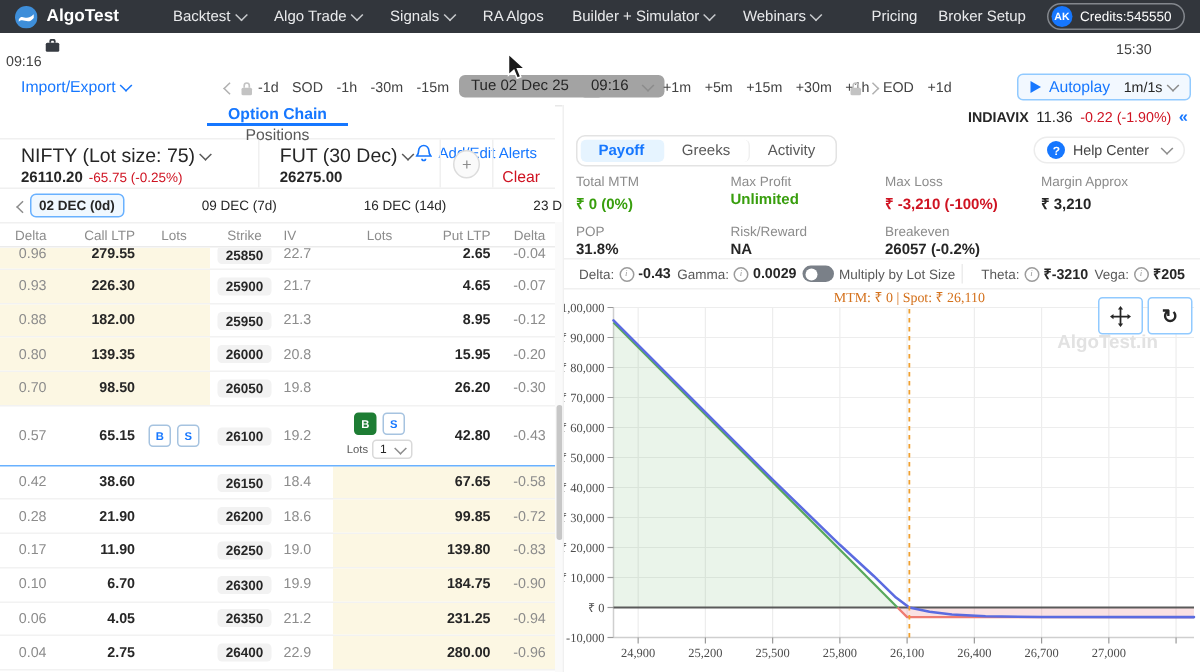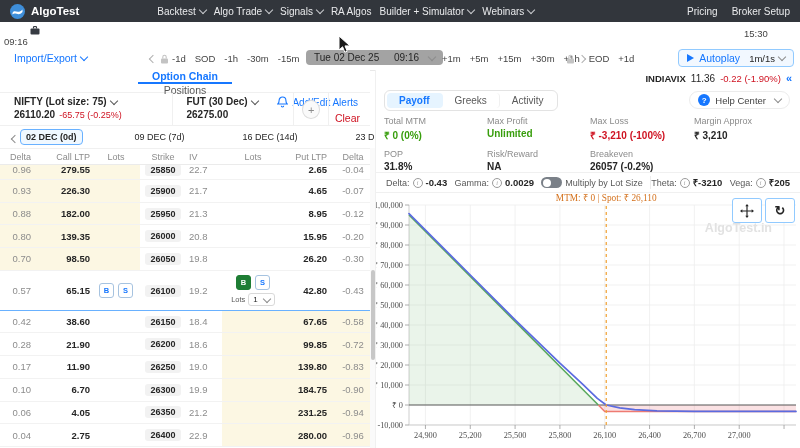--- a/index.html
+++ b/index.html
@@ -5,21 +5,21 @@
   html,body{margin:0;padding:0;}
   body{width:800px;height:448px;overflow:hidden;position:relative;background:#fff;
        font-family:"Liberation Sans",sans-serif;color:#262626;-webkit-font-smoothing:antialiased;}
   .abs{position:absolute;}
   .chev{display:inline-block;width:5px;height:5px;border-right:1.4px solid currentColor;border-bottom:1.4px solid currentColor;transform:rotate(45deg);margin:0 0 2px 4px;}
   .chev-l{transform:rotate(135deg);} .chev-r{transform:rotate(-45deg);}
 
   
   .topnav{position:absolute;left:0;top:0;width:800px;height:22px;background:#32363c;display:flex;align-items:center;padding:0 10px;box-sizing:border-box;}
   .brand{display:flex;align-items:center;gap:6px;color:#fff;font-size:11.5px;font-weight:bold;}
-  .nav-menu{display:flex;align-items:center;gap:8px;margin-left:78px;}
+  .nav-menu{display:flex;align-items:center;gap:19px;margin-left:36px;}
   .nav-item{color:#e9eaec;font-size:10px;cursor:pointer;white-space:nowrap;display:flex;align-items:center;}
   .nav-item .chev{border-color:#c9cbce;}
   .nav-right{margin-left:auto;display:flex;align-items:center;gap:14px;color:#e9eaec;font-size:10px;}
   .credits-pill{display:flex;align-items:center;gap:5px;border:1px solid #83878d;border-radius:10px;padding:1px 8px 1px 2px;}
   .avatar{width:14px;height:14px;border-radius:50%;background:#1677ff;color:#fff;font-size:7px;font-weight:bold;display:flex;align-items:center;justify-content:center;}
   .credits-txt{font-size:9px;color:#fff;}
 
   
   .tl-label{font-size:9.5px;color:#434343;}
   .tl-track{position:absolute;left:28px;top:38.5px;width:748px;height:3px;background:#e3e4e6;border-radius:2px;}
@@ -37,21 +37,21 @@
   .speed{font-size:9.5px;color:#262626;display:flex;align-items:center;}
 
   
   .left-panel{position:absolute;left:0;top:70px;width:370px;height:378px;background:#fff;}
   .oc-tabs{position:absolute;left:0;top:0;width:100%;height:23px;border-bottom:1px solid #f0f0f0;display:flex;align-items:center;box-sizing:border-box;flex-direction:column;}
   .oc-tab{font-size:10.5px;color:#595959;padding:0 14px;height:100%;display:flex;align-items:center;cursor:pointer;}
   .oc-tab.active{color:#1677ff;font-weight:bold;border-bottom:2px solid #1677ff;box-sizing:border-box;}
   .alerts{margin-left:auto;display:flex;align-items:center;gap:4px;color:#1677ff;font-size:10px;padding-right:12px;cursor:pointer;}
   .instr{position:absolute;left:0;top:23px;width:100%;height:33px;border-bottom:1px solid #f0f0f0;display:flex;box-sizing:border-box;}
   .instr-cell{padding:3px 0 0 14px;box-sizing:border-box;}
-  .instr-name{font-size:10px;color:#262626;display:flex;align-items:center;font-weight:bold;}
+  .instr-name{font-size:13px;color:#262626;display:flex;align-items:center;}
   .instr-ltp{font-size:10px;font-weight:bold;margin-top:2px;}
   .neg{color:#cf1322;font-weight:normal;font-size:9px;margin-left:4px;}
   .vdiv{width:1px;background:#f0f0f0;height:100%;}
   .plus-btn{width:17px;height:17px;border-radius:50%;border:1px solid #dcdcdc;background:#fafafa;color:#8c8c8c;font-size:11px;display:flex;align-items:center;justify-content:center;margin:7px 8px 0 8px;cursor:pointer;}
   .clear-btn{color:#cf1322;font-size:10.5px;margin:19px 10px 0 6px;cursor:pointer;}
   .chips-row{position:absolute;left:0;top:56px;width:100%;height:22px;display:flex;align-items:center;padding-left:10px;box-sizing:border-box;}
   .chip{font-size:9px;color:#262626;padding:2px 5px;border-radius:4px;border:1px solid transparent;margin-right:2px;white-space:nowrap;cursor:pointer;}
   .chip.sel{border-color:#69b1ff;background:#f0f8ff;font-weight:bold;}
   .chip-nav{color:#8c8c8c;margin:0 2px;cursor:pointer;}
   .toggle{width:21px;height:11px;border-radius:6px;background:#7a8088;position:relative;flex:none;cursor:pointer;}
@@ -101,21 +101,21 @@
   .pf-tab.active{background:#e6f4ff;color:#1677ff;font-weight:bold;border-right-color:transparent;}
   .help{position:absolute;right:10px;top:21px;display:flex;align-items:center;gap:5px;border:1px solid #ececec;border-radius:12px;padding:2px 8px;font-size:9.5px;color:#434343;cursor:pointer;}
   .qmark{width:12px;height:12px;border-radius:50%;background:#1677ff;color:#fff;font-size:8px;font-weight:bold;display:flex;align-items:center;justify-content:center;}
   .stats{position:absolute;left:8px;top:46px;display:grid;grid-template-columns:103px 103px 104px 103px;row-gap:7px;}
   .stat-lbl{font-size:9px;color:#8c8c8c;}
   .stat-val{font-size:10px;font-weight:bold;color:#262626;margin-top:2px;}
   .stat-val.green{color:#389e0d;} .stat-val.red{color:#cf1322;}
   .greeks{position:absolute;left:0;top:102px;width:100%;height:21px;border-top:1px solid #f0f0f0;border-bottom:1px solid #f0f0f0;display:flex;align-items:center;padding:0 10px;box-sizing:border-box;justify-content:space-between;}
   .greek{display:flex;align-items:center;gap:3px;font-size:9px;color:#595959;}
   .greek b{color:#262626;font-size:9.5px;}
-  .greek.sep{border-left:1px solid #ececec;}
+  .greek.sep{border-left:1px solid #ececec;padding-left:12px;}
   .icirc{width:8px;height:8px;border-radius:50%;border:1px solid #9b9b9b;color:#9b9b9b;font-size:6px;display:inline-flex;align-items:center;justify-content:center;font-family:"Liberation Serif",serif;font-style:italic;flex:none;}
   .chart-btns{position:absolute;right:5px;top:128px;display:flex;gap:3px;z-index:5;}
   .cbtn{width:28px;height:23px;border:1px solid #91caff;border-radius:3px;background:#fff;display:flex;align-items:center;justify-content:center;color:#262626;cursor:pointer;}
   .cbtn .rst{font-size:13px;font-weight:bold;line-height:1;}
   #payoff-svg{position:absolute;left:0;top:122px;}
 
   
   .cursor{position:absolute;left:338px;top:35px;z-index:99;pointer-events:none;}
 </style>
 </head>
@@ -133,20 +133,24 @@
       <span class="nav-item">Backtest<span class="chev"></span></span>
       <span class="nav-item">Algo Trade<span class="chev"></span></span>
       <span class="nav-item">Signals<span class="chev"></span></span>
       <span class="nav-item">RA Algos</span>
       <span class="nav-item">Builder + Simulator<span class="chev"></span></span>
       <span class="nav-item">Webinars<span class="chev"></span></span>
     </div>
   <div class="nav-right">
     <span class="nav-item">Pricing</span>
     <span class="nav-item">Broker Setup</span>
+    <span class="credits-pill">
+      <span class="avatar">AK</span>
+      <span class="credits-txt">Credits:545550</span>
+    </span>
   </div>
 </div>
 
 <div class="abs" style="left:0;top:22px;width:800px;height:26px;">
   <span class="tl-label abs" style="left:4px;top:14px;">09:16</span>
   <div class="tl-track"></div>
   <div class="tl-handle"></div>
   <svg class="abs" style="left:30px;top:4px;" width="10" height="9" viewBox="0 0 10 9">
     <rect x="0.5" y="2.5" width="9" height="6" rx="1" fill="#363b42"></rect>
     <path d="M3.5 2.5 V1.5 a1 1 0 0 1 1-1 h1 a1 1 0 0 1 1 1 V2.5" fill="none" stroke="#363b42" stroke-width="1.2"></path>

